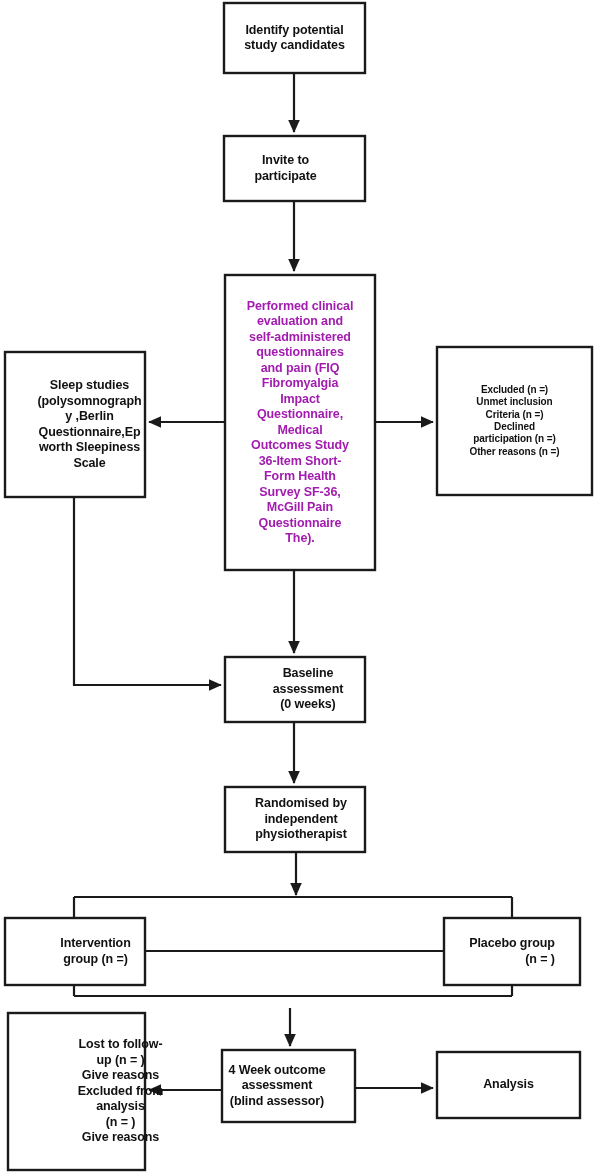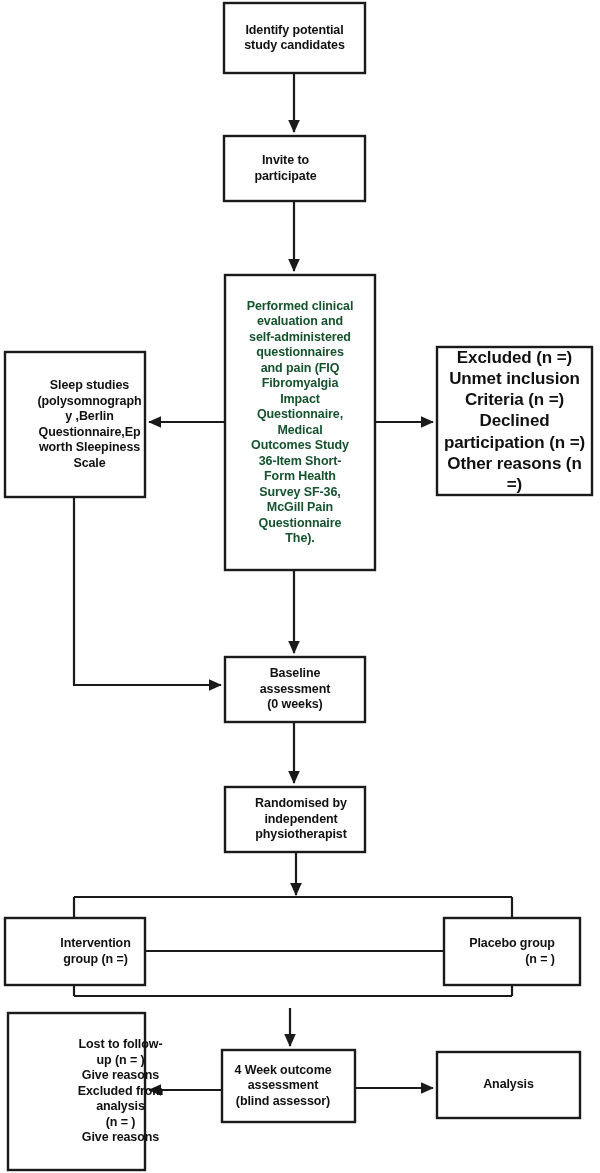--- a/index.html
+++ b/index.html
@@ -95,21 +95,21 @@
         <rect x="8" y="1013" width="137" height="157" class="node-box" fill="#ffffff" stroke="#1a1a1a"></rect>
         <rect x="222" y="1050" width="133" height="72" class="node-box" fill="#ffffff" stroke="#1a1a1a"></rect>
         <rect x="437" y="1052" width="143" height="66" class="node-box" fill="#ffffff" stroke="#1a1a1a"></rect>
       </g>
   </svg>
   <div id="label-layer">
       <div class="node-label" style="left: 224px; top: 3px; width: 141px; height: 70px; font-size: 12.5px; color: rgb(17, 17, 17);">Identify potential
 study candidates</div>
       <div class="node-label" style="left: 224px; top: 136px; width: 123px; height: 65px; font-size: 12.5px; color: rgb(17, 17, 17);">Invite to
 participate</div>
-      <div class="node-label" style="left: 225px; top: 275px; width: 150px; height: 295px; font-size: 12.5px; color: #14532d;">Performed clinical
+      <div class="node-label" style="left: 225px; top: 275px; width: 150px; height: 295px; font-size: 12.5px; color: #a21caf;">Performed clinical
 evaluation and
 self-administered
 questionnaires
 and pain (FIQ
 Fibromyalgia
 Impact
 Questionnaire,
 Medical
 Outcomes Study
 36-Item Short-
@@ -117,41 +117,41 @@
 Survey SF-36,
 McGill Pain
 Questionnaire
 The).</div>
       <div class="node-label" style="left: 5px; top: 352px; width: 140px; height: 145px; font-size: 12.5px; color: rgb(17, 17, 17); padding-left: 32px;">Sleep studies
 (polysomnograph
 y ,Berlin
 Questionnaire,Ep
 worth Sleepiness
 Scale</div>
-      <div class="node-label" style="left: 437px; top: 347px; width: 155px; height: 148px; font-size: 17px; color: rgb(17, 17, 17);">Excluded (n =)
+      <div class="node-label" style="left: 437px; top: 347px; width: 155px; height: 148px; font-size: 10px; color: rgb(17, 17, 17);">Excluded (n =)
 Unmet inclusion
 Criteria (n =)
 Declined
 participation (n =)
 Other reasons (n =)</div>
-      <div class="node-label" style="left: 225px; top: 657px; width: 140px; height: 65px; font-size: 12.5px; color: rgb(17, 17, 17);">Baseline
+      <div class="node-label" style="left: 238px; top: 657px; width: 140px; height: 65px; font-size: 12.5px; color: rgb(17, 17, 17);">Baseline
 assessment
 (0 weeks)</div>
       <div class="node-label" style="left: 225px; top: 787px; width: 152px; height: 65px; font-size: 12.5px; color: rgb(17, 17, 17);">Randomised by
 independent
 physiotherapist</div>
       <div class="node-label" style="left: 5px; top: 918px; width: 140px; height: 67px; font-size: 12.5px; color: rgb(17, 17, 17); padding-left: 44px;">Intervention
 group (n =)</div>
       <div class="node-label" style="left: 444px; top: 918px; width: 136px; height: 67px; font-size: 12.5px; color: rgb(17, 17, 17); text-align: right;">Placebo  group
 (n = )</div>
       <div class="node-label" style="left: 8px; top: 1013px; width: 137px; height: 157px; font-size: 12.5px; color: rgb(17, 17, 17); margin-left: 44px;">Lost to follow-
 up (n = )
 Give reasons
 Excluded from
 analysis
 (n = )
 Give reasons</div>
-      <div class="node-label" style="left: 222px; top: 1050px; width: 122px; height: 72px; font-size: 12.5px; color: rgb(17, 17, 17);">4 Week outcome
+      <div class="node-label" style="left: 216px; top: 1050px; width: 122px; height: 72px; font-size: 12.5px; color: rgb(17, 17, 17);">4 Week outcome
 assessment
 (blind assessor)</div>
       <div class="node-label" style="left: 437px; top: 1052px; width: 143px; height: 66px; font-size: 12.5px; color: rgb(17, 17, 17);">Analysis</div>
     </div>
 </div>
 
 </body></html>

